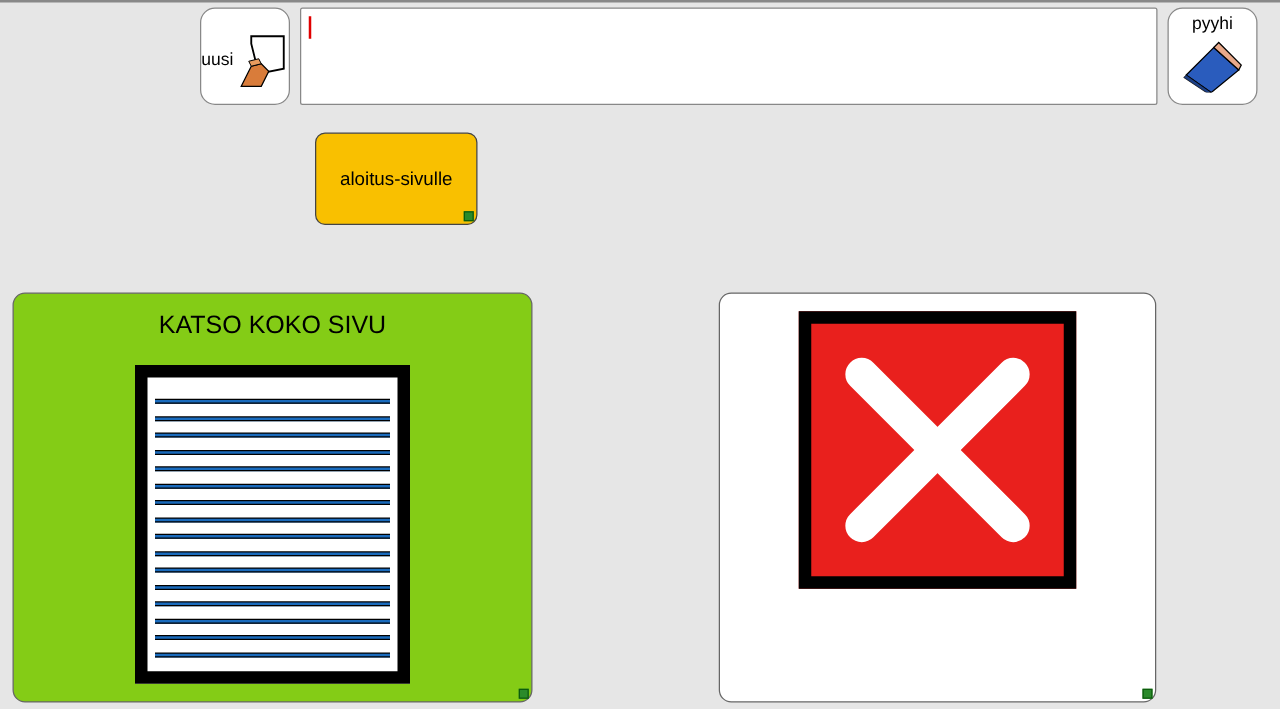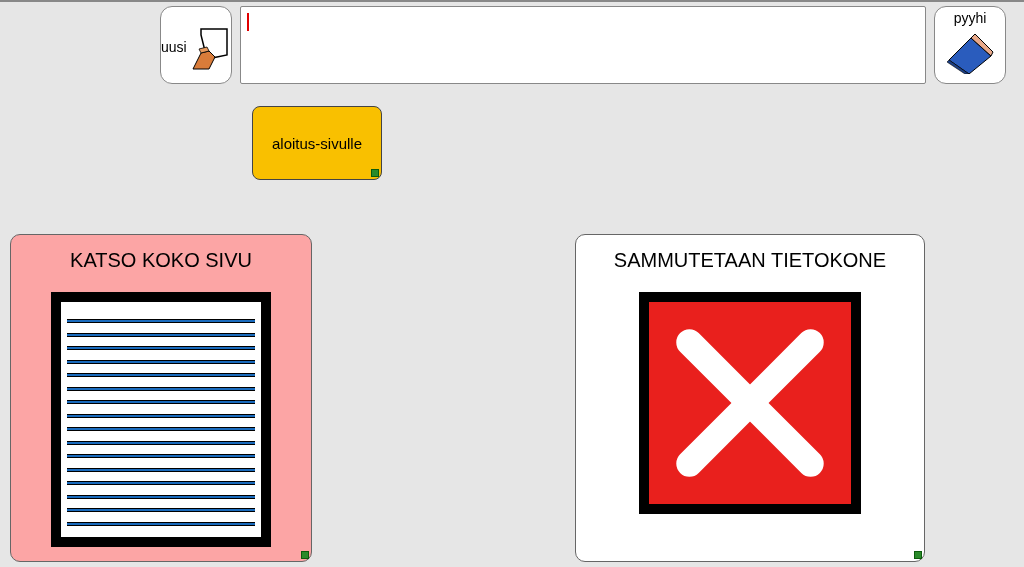--- a/index.html
+++ b/index.html
@@ -94,23 +94,23 @@
       bottom: 2px;
       width: 8px;
       height: 8px;
       background: #2a8a2a;
       border: 1px solid #0c5c0c;
     }
     .card-viewpage {
       position: absolute;
       top: 232px;
       left: 10px;
-      width: 302px;
+      width: 416px;
       height: 328px;
-      background: #fca5a5;
+      background: #84cc16;
       border: 1px solid #666;
       border-radius: 10px;
       display: flex;
       flex-direction: column;
       align-items: center;
       padding-top: 14px;
       cursor: pointer;
     }
     .card-viewpage .title {
       font-size: 20px;
@@ -211,21 +211,20 @@
       <div class="line"></div>
     <div class="line"></div>
       <div class="line"></div>
       <div class="line"></div>
       <div class="line"></div>
   </div>
   <span class="green-dot"></span>
 </div>
 
 <div class="card-shutdown">
-  <div class="title">SAMMUTETAAN TIETOKONE</div>
   <div class="x-icon">
     <svg viewBox="0 0 200 200" width="202" height="202">
       <line x1="40" y1="40" x2="160" y2="160" stroke="#fff" stroke-width="26" stroke-linecap="round"></line>
       <line x1="160" y1="40" x2="40" y2="160" stroke="#fff" stroke-width="26" stroke-linecap="round"></line>
     </svg>
   </div>
   <span class="green-dot"></span>
 </div>
 
 </body></html>

